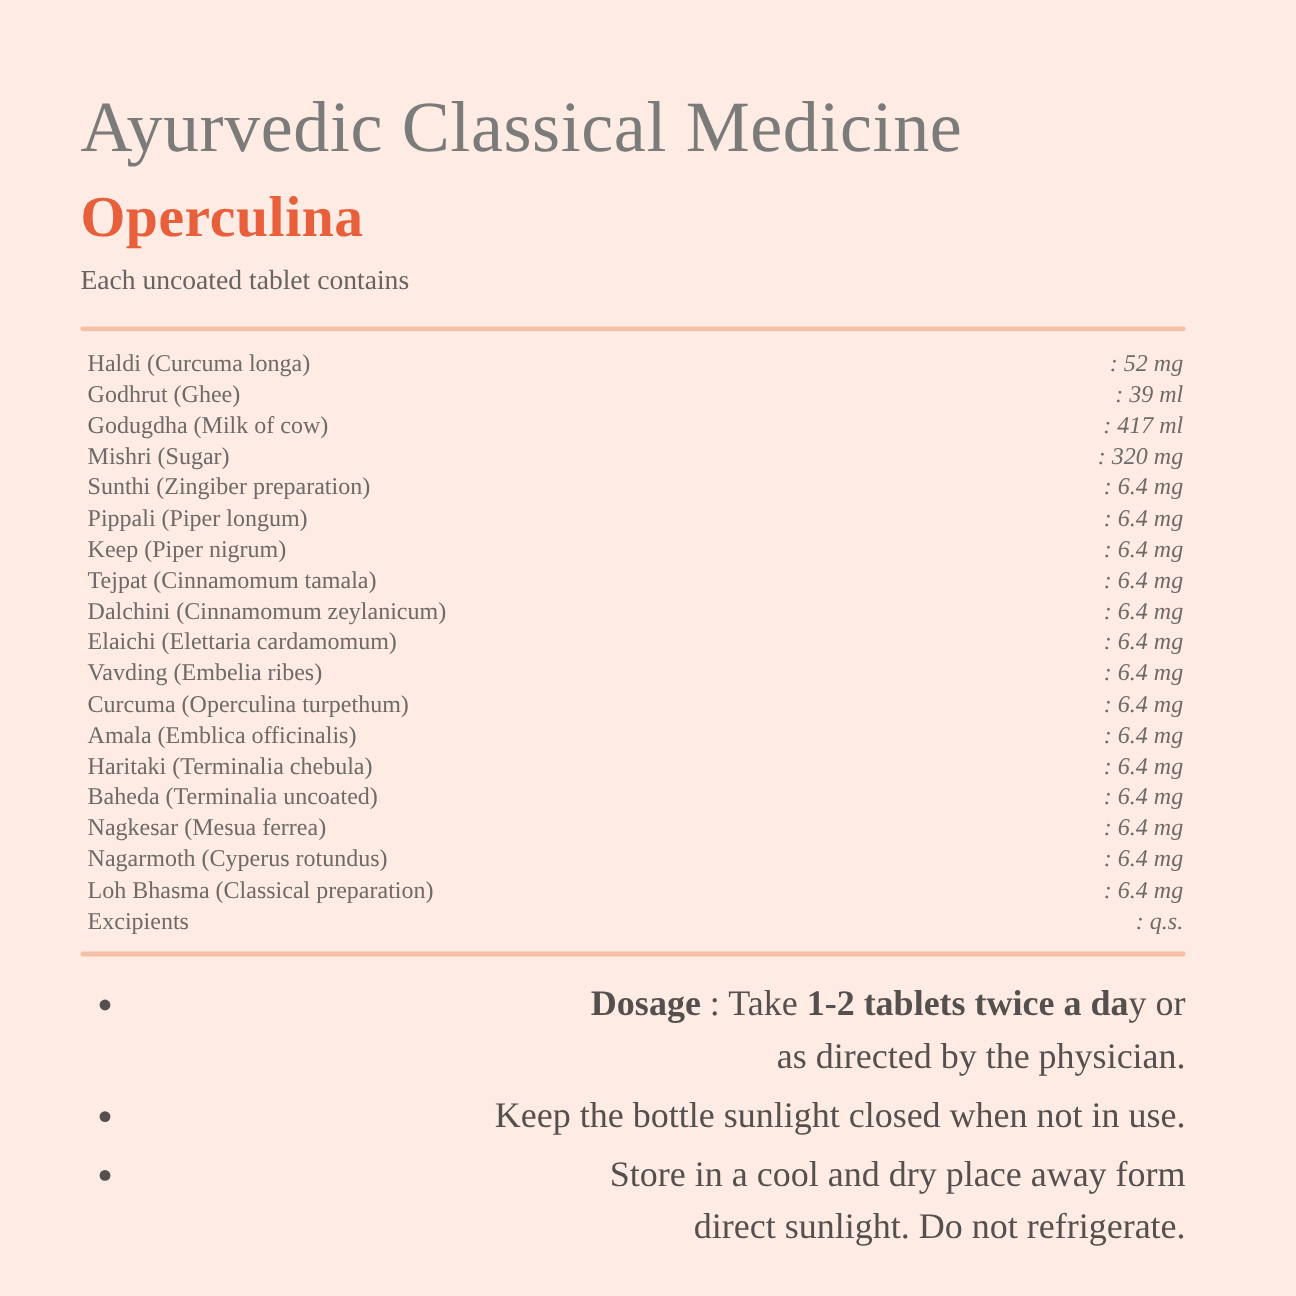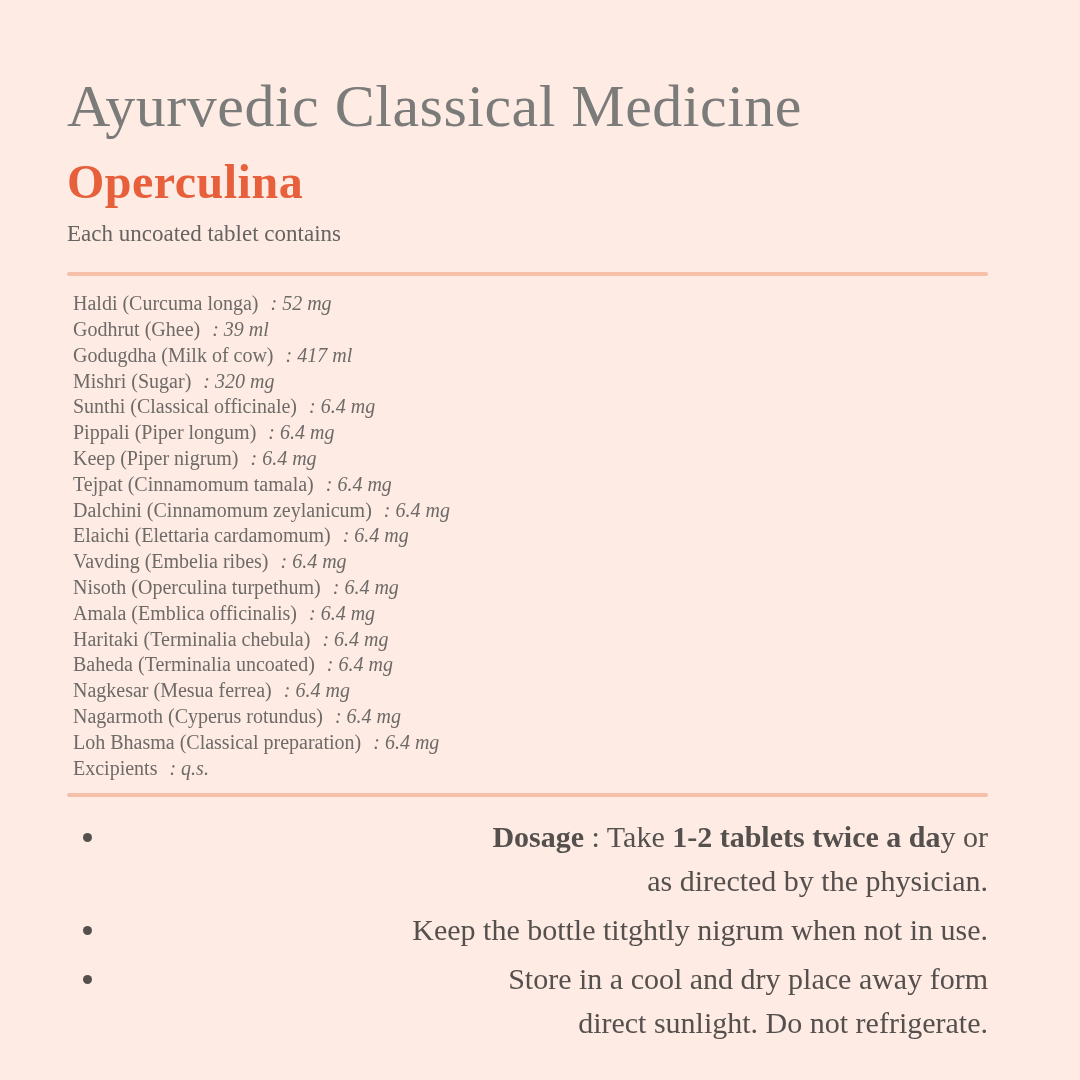--- a/index.html
+++ b/index.html
@@ -53,20 +53,21 @@
     background: var(--divider);
     border-radius: 2px;
   }
   .divider.bottom { margin-top: 12px; }
   .comp-table {
     margin-top: 15px;
     padding: 0 2px 0 6px;
   }
   .comp-row {
     display: flex;
+    justify-content: space-between;
     align-items: baseline;
     font-size: 20px;
     line-height: 25.8px;
     color: var(--body-text);
     gap: 12px;
   }
   .comp-row .ing-name { text-align: left; }
   .comp-row .ing-value { text-align: right; font-style: italic; }
   .notes {
     margin-top: 18px;
@@ -116,21 +117,21 @@
       </div>
       <div class="comp-row">
         <span class="ing-name">Godugdha (Milk of cow)</span>
         <span class="ing-value">: 417 ml</span>
       </div>
       <div class="comp-row">
         <span class="ing-name">Mishri (Sugar)</span>
         <span class="ing-value">: 320 mg</span>
       </div>
       <div class="comp-row">
-        <span class="ing-name">Sunthi (Classical officinale)</span>
+        <span class="ing-name">Sunthi (Zingiber preparation)</span>
         <span class="ing-value">: 6.4 mg</span>
       </div>
       <div class="comp-row">
         <span class="ing-name">Pippali (Piper longum)</span>
         <span class="ing-value">: 6.4 mg</span>
       </div>
       <div class="comp-row">
         <span class="ing-name">Keep (Piper nigrum)</span>
         <span class="ing-value">: 6.4 mg</span>
       </div>
@@ -144,21 +145,21 @@
       </div>
       <div class="comp-row">
         <span class="ing-name">Elaichi (Elettaria cardamomum)</span>
         <span class="ing-value">: 6.4 mg</span>
       </div>
       <div class="comp-row">
         <span class="ing-name">Vavding (Embelia ribes)</span>
         <span class="ing-value">: 6.4 mg</span>
       </div>
       <div class="comp-row">
-        <span class="ing-name">Nisoth (Operculina turpethum)</span>
+        <span class="ing-name">Curcuma (Operculina turpethum)</span>
         <span class="ing-value">: 6.4 mg</span>
       </div>
       <div class="comp-row">
         <span class="ing-name">Amala (Emblica officinalis)</span>
         <span class="ing-value">: 6.4 mg</span>
       </div>
       <div class="comp-row">
         <span class="ing-name">Haritaki (Terminalia chebula)</span>
         <span class="ing-value">: 6.4 mg</span>
       </div>
@@ -182,17 +183,17 @@
         <span class="ing-name">Excipients</span>
         <span class="ing-value">: q.s.</span>
       </div>
     </div>
 
   <div class="divider bottom"></div>
 
   <ul class="notes">
       <li class="note"><span class="bold">Dosage</span><span> : Take </span><span class="bold">1-2 tablets twice a da</span><span>y or
 as directed by the physician.</span></li>
-      <li class="note"><span>Keep the bottle titghtly nigrum when not in use.</span></li>
+      <li class="note"><span>Keep the bottle sunlight closed when not in use.</span></li>
       <li class="note"><span>Store in a cool and dry place away form
 direct sunlight. Do not refrigerate.</span></li>
     </ul>
 </div>
 
 </body></html>

